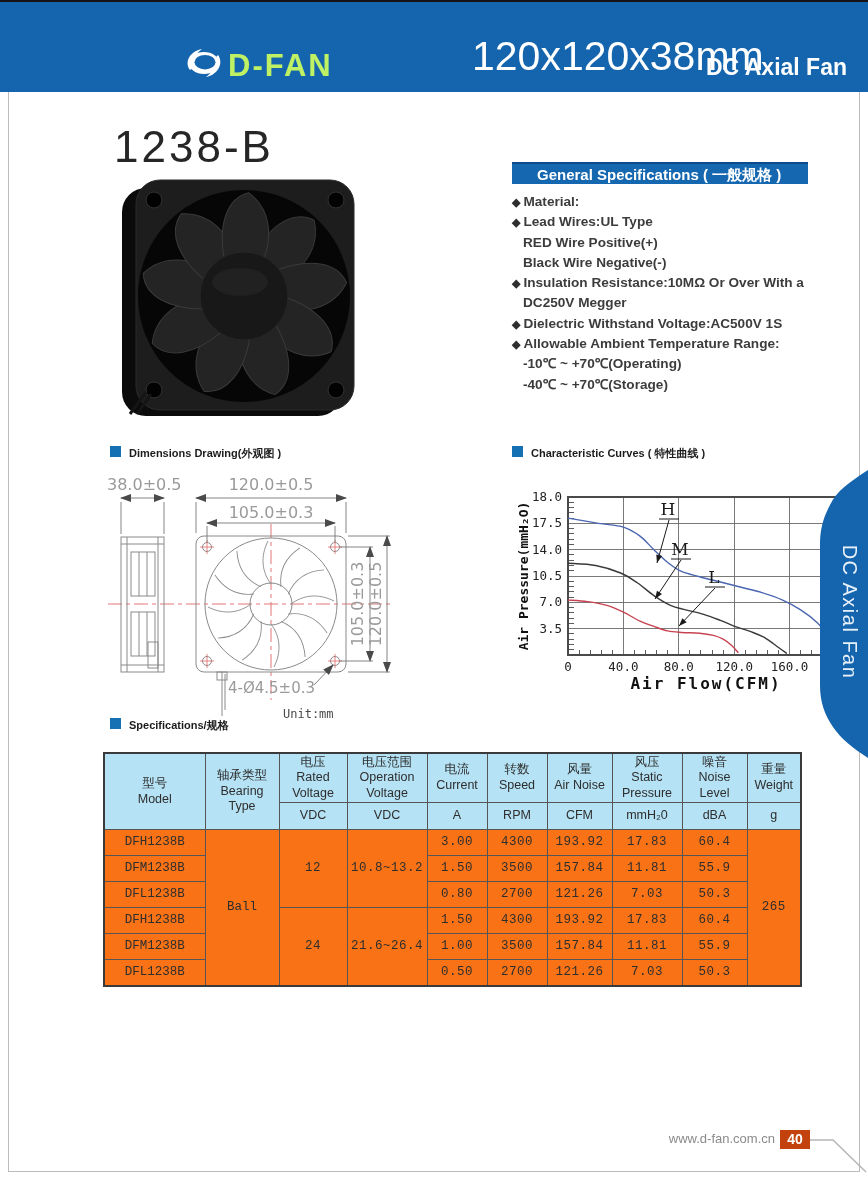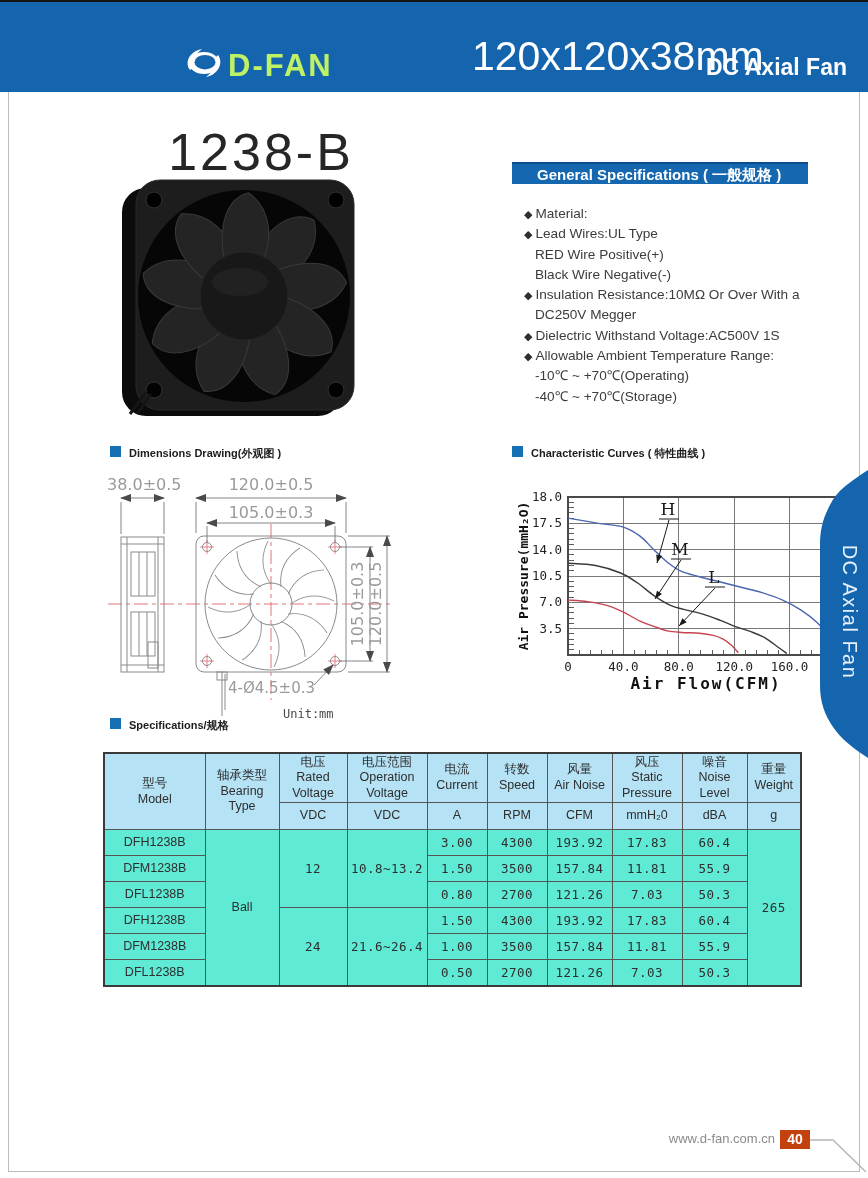--- a/index.html
+++ b/index.html
@@ -13,28 +13,28 @@
   .b-right{left:859px;top:92px;width:1px;height:1079px;background:#bcbcbc;}
   .b-bottom{left:8px;top:1171px;width:852px;height:1px;background:#bcbcbc;}
 
   
   .masthead{left:0;top:2px;width:868px;height:90px;background:#1565ae;}
   .logo-ic{left:184px;top:44px;}
   .brand{left:228px;top:46px;font-size:31px;font-weight:bold;color:#bef264;letter-spacing:2px;}
   .size-title{left:472px;top:31px;font-size:41px;color:#fff;font-weight:normal;}
   .fan-type{left:706px;top:52px;font-size:23px;color:#fff;font-weight:600;}
 
-  .model-title{left:136px;top:122px;width:250px;text-align:center;font-size:52px;
+  .model-title{left:114px;top:122px;width:250px;font-size:44px;
                letter-spacing:3px;color:#262626;}
 
   
   .gs-bar{left:512px;top:162px;width:296px;height:22px;background:#1568b0;border-top:2px solid #0d4c8c;
           color:#fff;font-size:15px;font-weight:bold;line-height:22px;padding-left:25px;box-sizing:border-box;}
-  .gs-list{left:512px;top:192px;width:330px;margin:12px;padding:0;list-style:none;
-           font-size:13.6px;color:#3c3c3c;}
+  .gs-list{left:512px;top:192px;width:330px;margin:0;padding:0;list-style:none;
+           font-size:13.6px;color:#3c3c3c;font-weight:bold;}
   .gs-list li{line-height:20.3px;white-space:nowrap;}
   .gs-list li.cont{padding-left:11px;}
   .gs-list .dia{font-size:11px;margin-right:3px;color:#2e2e2e;}
 
   
   .sec-h{font-size:11px;font-weight:bold;color:#1c1c1c;}
   .sec-h .sq{display:inline-block;width:11px;height:11px;background:#1670b4;margin-right:8px;}
   .h-dims{left:110px;top:446px;}
   .h-curv{left:512px;top:446px;}
   .h-spec{left:110px;top:718px;}
@@ -47,21 +47,21 @@
   .hml{font-family:"DejaVu Serif",serif;font-size:17px;fill:#1a1a1a;}
 
   
   .spec-table{left:103px;top:752px;border-collapse:collapse;table-layout:fixed;width:697px;
               font-size:12.5px;color:#2e2e2e;}
   .spec-table th,.spec-table td{border:1px solid #555;text-align:center;padding:0;line-height:1.25;}
   .spec-table{border:2px solid #3a3a3a;}
   .spec-table thead th{background:#b5e2f4;font-weight:normal;}
   .spec-table .hr1 th{height:48px;}
   .spec-table .hr2 th{height:26px;}
-  .spec-table tbody td{height:25px;background:#5eead4;}
+  .spec-table tbody td{height:25px;background:#f97316;font-family:Liberation Mono, monospace;}
   .num{font-family:"DejaVu Sans Mono",monospace;letter-spacing:0.5px;}
 
   
   .side-tab{left:805px;top:460px;}
 
   
   .site{left:600px;top:1131px;width:175px;text-align:right;font-size:13px;color:#8a8a8a;text-decoration:none;}
   .pagebox{left:780px;top:1130px;width:30px;height:19px;background:#c2410c;color:#fff;
            font-size:14px;font-weight:bold;text-align:center;line-height:19px;}
   .corner{left:803px;top:1125px;}

